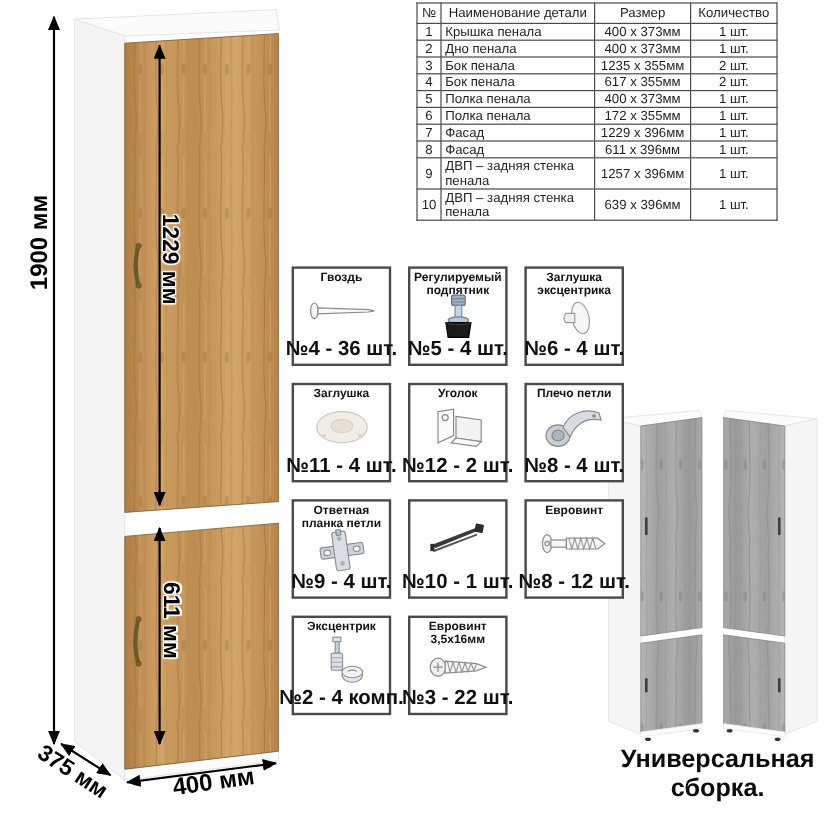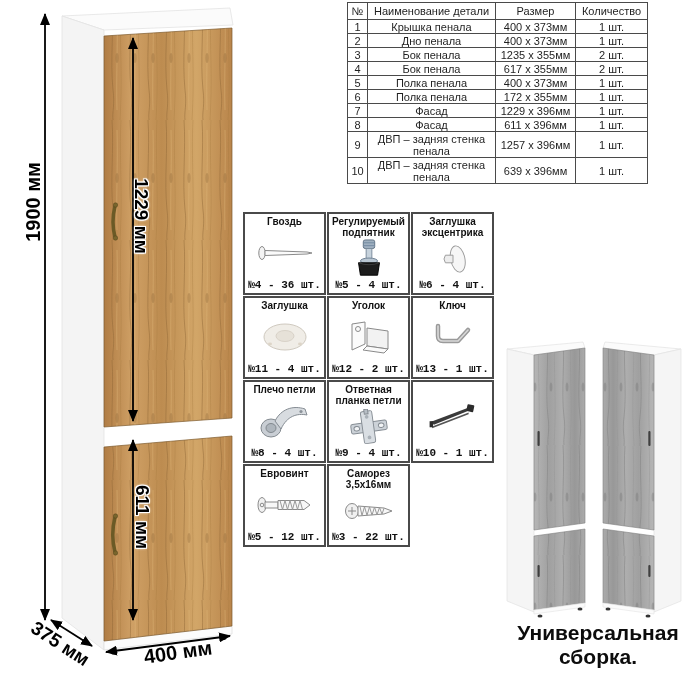--- a/index.html
+++ b/index.html
@@ -23,30 +23,30 @@
   #dim-width {left:116px;top:642px;width:124px;height:20px;line-height:20px;
               transform:rotate(-8deg);font-size:20px;}
 
   
   table.parts{position:absolute;left:347px;top:2px;width:300px;border-collapse:collapse;
               font-size:11px;color:#1f1f1f;table-layout:fixed;z-index:4;background:#fff;}
   .parts th,.parts td{border:1.6px solid #4a4a4a;padding:0.5px 3px;line-height:12px;
                       font-weight:normal;overflow:hidden;}
   .parts th{text-align:center;padding:2px 2px;}
   .parts td.c{text-align:center;}
-  .parts td.l{text-align:center;}
+  .parts td.l{text-align:left;}
 
   
-  .hw{position:absolute;left:243px;top:212px;display:grid;
-      grid-template-columns:repeat(3,83px);grid-auto-rows:83px;gap:1px;z-index:4;}
+  .hw{position:absolute;left:243px;top:222px;display:grid;
+      grid-template-columns:repeat(3,83px);grid-auto-rows:83px;gap:14px;z-index:4;}
   .hw-cell{border:2px solid #4a4a4a;background:#fff;box-sizing:border-box;
            display:flex;flex-direction:column;align-items:center;padding:2px 1px 1px;}
   .hw-name{font-size:10px;font-weight:bold;text-align:center;line-height:1.12;color:#111;}
   .hw-icon{flex:1;display:flex;align-items:center;justify-content:center;min-height:0;}
-  .hw-count{font-size:11px;font-weight:bold;color:#111;margin-bottom:1px;white-space:nowrap;font-family:Liberation Mono, monospace;}
+  .hw-count{font-size:17px;font-weight:bold;color:#111;margin-bottom:1px;white-space:nowrap;}
 
   
   .caption{position:absolute;left:494px;top:621px;width:208px;text-align:center;
            font-size:21px;font-weight:bold;color:#0c0c0c;z-index:4;}
 
   svg.scene{position:absolute;z-index:1;}
 </style>
 </head>
 <body>
 
@@ -263,30 +263,20 @@
         <svg width="46" height="34" viewBox="0 0 46 34">
           <path d="M6,4 L19,2 L19,24 L6,30 Z" fill="#fbfbfb" stroke="#8a8a8a"></path>
           <circle cx="12" cy="9" r="2.5" fill="none" stroke="#8a8a8a"></circle>
           <path d="M21,8 L42,11 L42,29 L21,26 Z" fill="#f2f2f2" stroke="#8a8a8a"></path>
           <path d="M21,26 L42,29 L38,33 L17,30 Z" fill="#fafafa" stroke="#8a8a8a"></path>
         </svg>
       </div>
       <div class="hw-count">№12 - 2 шт.</div>
     </div>
 
-    <div class="hw-cell">
-      <div class="hw-name">Ключ</div>
-      <div class="hw-icon">
-        <svg width="46" height="30" viewBox="0 0 46 30">
-          <path d="M8,4 L8,14 Q8,19 13,19 L28,19 L38,8" fill="none" stroke="#9a9a9a" stroke-width="4.5" stroke-linecap="round" stroke-linejoin="round"></path>
-          <path d="M8,4 L8,14 Q8,19 13,19 L28,19 L38,8" fill="none" stroke="#d9d9d9" stroke-width="1.6" stroke-linecap="round"></path>
-        </svg>
-      </div>
-      <div class="hw-count">№13 - 1 шт.</div>
-    </div>
 
     <div class="hw-cell">
       <div class="hw-name">Плечо петли</div>
       <div class="hw-icon">
         <svg width="52" height="36" viewBox="0 0 52 36">
           <ellipse cx="12" cy="25" rx="10" ry="9" fill="#c9ced4" stroke="#82898f"></ellipse>
           <ellipse cx="12" cy="25" rx="5" ry="4.5" fill="#aeb5bc" stroke="#82898f"></ellipse>
           <path d="M16,18 C22,6 34,2 46,6 L48,12 C38,10 28,13 22,26 Z" fill="#d8dce0" stroke="#858c93"></path>
           <circle cx="42" cy="8.5" r="1.6" fill="#8b9299"></circle>
         </svg>
@@ -328,26 +318,43 @@
       <div class="hw-name">Евровинт</div>
       <div class="hw-icon">
         <svg width="58" height="24" viewBox="0 0 58 22">
           <ellipse cx="6" cy="11" rx="4" ry="7.5" fill="#f1f1f1" stroke="#8a8a8a"></ellipse>
           <circle cx="6" cy="11" r="1.8" fill="none" stroke="#8a8a8a"></circle>
           <rect x="9" y="8" width="13" height="6" fill="#f7f7f7" stroke="#8a8a8a"></rect>
           <polygon points="22,6.5 48,6.5 54,11 48,15.5 22,15.5" fill="#f7f7f7" stroke="#8a8a8a"></polygon>
           <path d="M24,6.5 l2.5,9 2.5,-9 2.5,9 2.5,-9 2.5,9 2.5,-9 2.5,9 2.5,-9 2.5,9" fill="none" stroke="#9a9a9a"></path>
         </svg>
       </div>
-      <div class="hw-count">№5 - 12 шт.</div>
-    </div>
-
-
-    <div class="hw-cell">
-      <div class="hw-name">Саморез 3,5х16мм</div>
+      <div class="hw-count">№8 - 12 шт.</div>
+    </div>
+
+    <div class="hw-cell">
+      <div class="hw-name">Эксцентрик</div>
+      <div class="hw-icon">
+        <svg width="42" height="40" viewBox="0 0 42 42">
+          <rect x="13" y="1" width="7" height="4" fill="#dfe3e7" stroke="#8b9197"></rect>
+          <rect x="15" y="5" width="3.5" height="10" fill="#ccd1d6" stroke="#8b9197"></rect>
+          <rect x="11.5" y="15" width="10" height="15" rx="2" fill="#dde1e5" stroke="#8b9197"></rect>
+          <line x1="11.5" y1="19" x2="21.5" y2="19" stroke="#9aa1a7"></line>
+          <line x1="11.5" y1="23" x2="21.5" y2="23" stroke="#9aa1a7"></line>
+          <line x1="11.5" y1="27" x2="21.5" y2="27" stroke="#9aa1a7"></line>
+          <ellipse cx="30" cy="34" rx="9" ry="6.5" fill="#e4e7ea" stroke="#8b9197"></ellipse>
+          <ellipse cx="30" cy="31.5" rx="9" ry="5" fill="#eff1f3" stroke="#8b9197"></ellipse>
+          <path d="M26,31 a5,3 0 0 1 8,0" fill="none" stroke="#8b9197"></path>
+        </svg>
+      </div>
+      <div class="hw-count">№2 - 4 комп.</div>
+    </div>
+
+    <div class="hw-cell">
+      <div class="hw-name">Евровинт 3,5х16мм</div>
       <div class="hw-icon">
         <svg width="50" height="28" viewBox="0 0 50 28">
           <ellipse cx="8" cy="14" rx="6.5" ry="7.5" fill="#f0f0f0" stroke="#8a8a8a"></ellipse>
           <line x1="4" y1="14" x2="12" y2="14" stroke="#8a8a8a"></line>
           <line x1="8" y1="10" x2="8" y2="18" stroke="#8a8a8a"></line>
           <polygon points="14,9 40,11 48,14 40,17 14,19" fill="#f7f7f7" stroke="#8a8a8a"></polygon>
           <path d="M16,9.5 l2,9 2.5,-8.8 2.5,8.6 2.5,-8.4 2.5,8.2 2.5,-8 2.5,7.6 2.5,-7.2 2.5,6.6 2,-5.8" fill="none" stroke="#9a9a9a"></path>
         </svg>
       </div>
       <div class="hw-count">№3 - 22 шт.</div>

